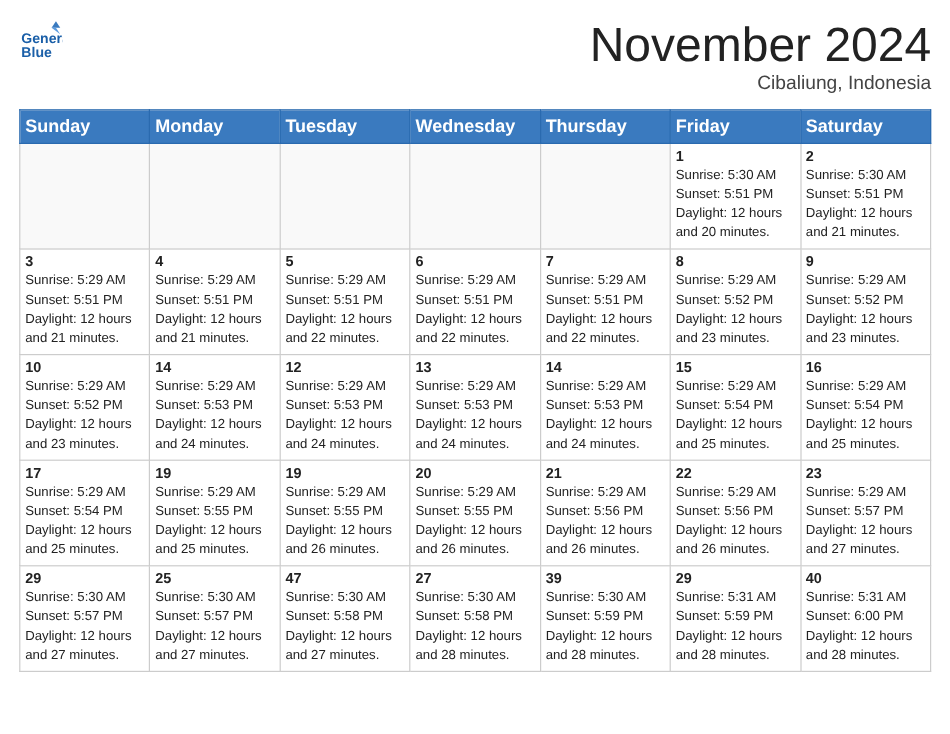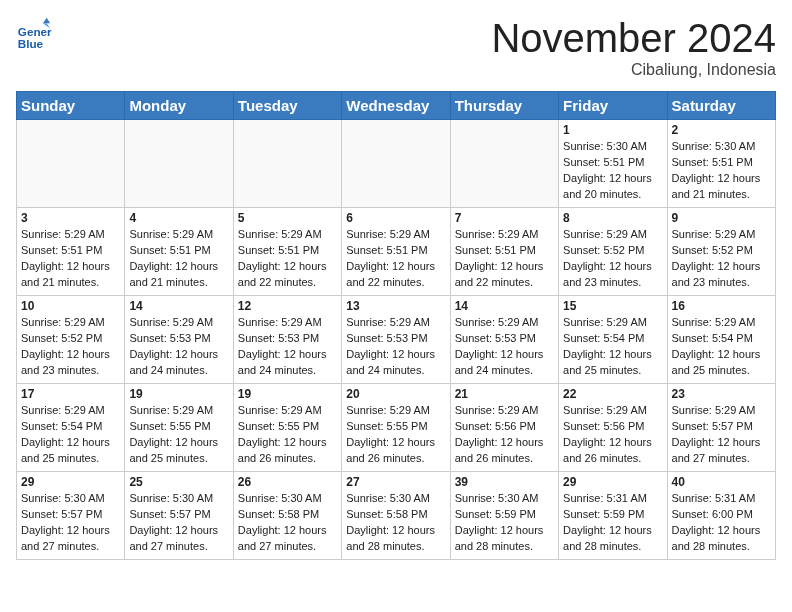--- a/index.html
+++ b/index.html
@@ -293,21 +293,21 @@
 and 27 minutes.</div>
         </td>
         <td>
           <span class="day-num">25</span>
           <div class="day-info" style="white-space: pre-line;">Sunrise: 5:30 AM
 Sunset: 5:57 PM
 Daylight: 12 hours
 and 27 minutes.</div>
         </td>
         <td>
-          <span class="day-num">26</span>
+          <span class="day-num">47</span>
           <div class="day-info" style="white-space: pre-line;">Sunrise: 5:30 AM
 Sunset: 5:58 PM
 Daylight: 12 hours
 and 27 minutes.</div>
         </td>
         <td>
           <span class="day-num">27</span>
           <div class="day-info" style="white-space: pre-line;">Sunrise: 5:30 AM
 Sunset: 5:58 PM
 Daylight: 12 hours

